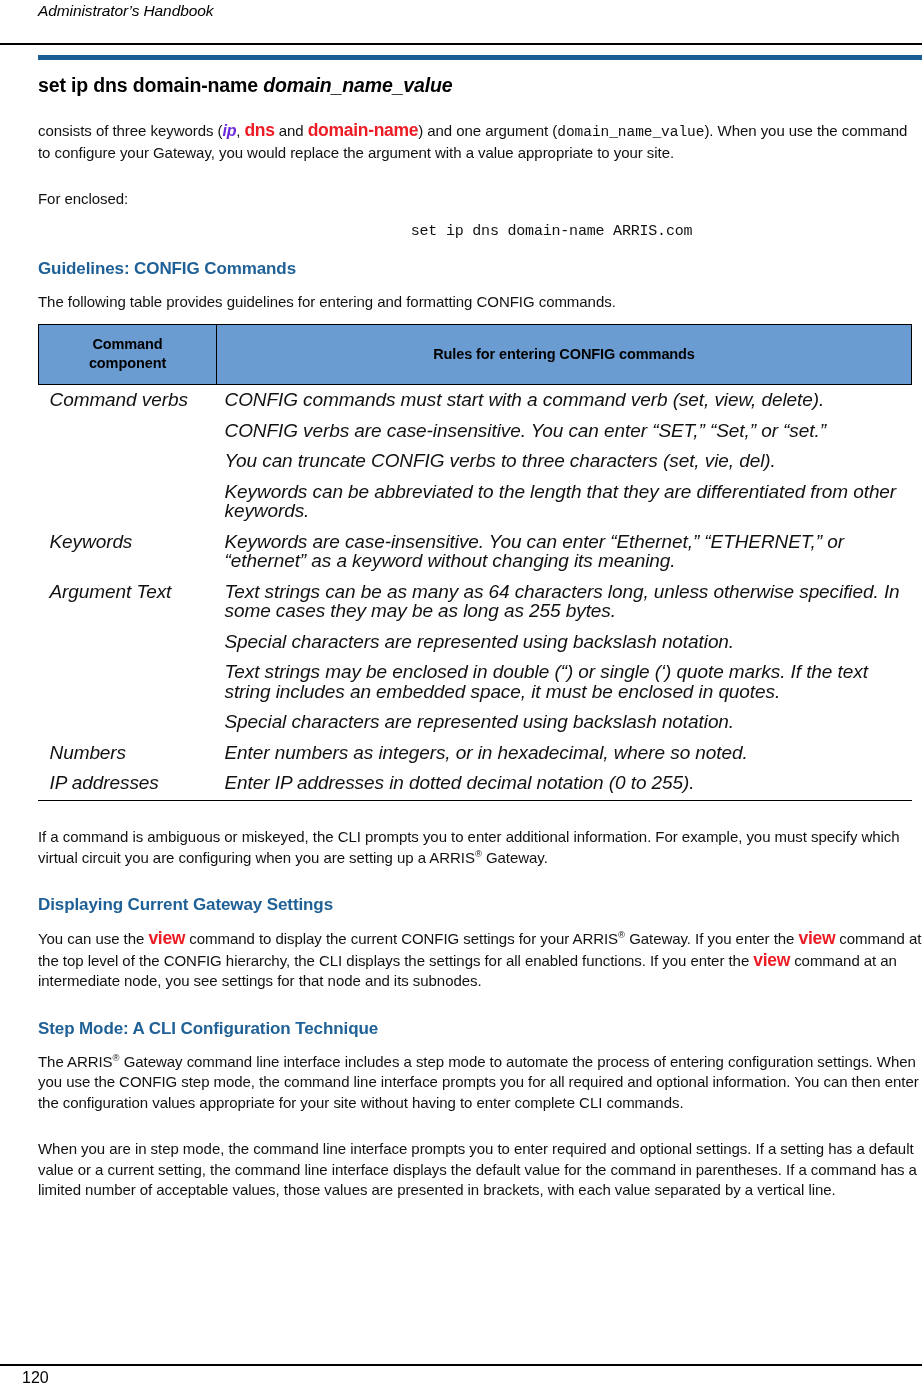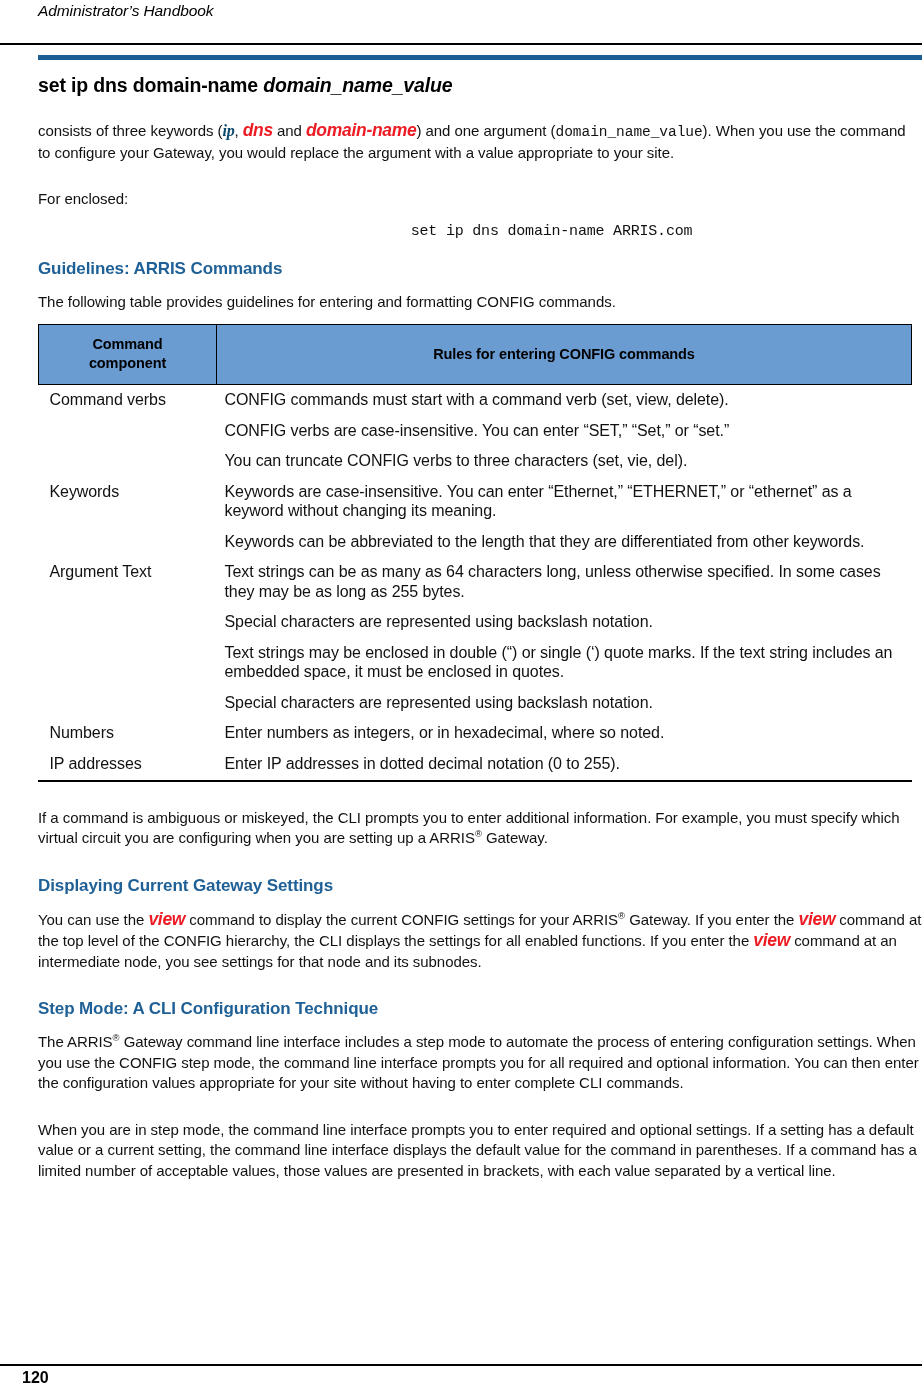--- a/index.html
+++ b/index.html
@@ -79,31 +79,29 @@
     color: #111;
     letter-spacing: -0.05px;
   }
 
   .spacer-12 { height: 12px; }
   .spacer-16 { height: 16px; }
   .spacer-22 { height: 22px; }
   .spacer-26 { height: 26px; }
 
   .kw {
-    color: #0c4a6e;
+    color: #6d28d9;
     font-weight: bold;
     font-style: italic;
     font-size: 16px;
     letter-spacing: -0.3px;
-    font-family: Liberation Serif, serif;
   }
   .kw-lg {
     color: #ED1C24;
     font-weight: bold;
-    font-style: italic;
     font-size: 17.5px;
     letter-spacing: -0.3px;
   }
   .mono-arg {
     font-family: "Liberation Mono", "DejaVu Sans Mono", monospace;
     font-size: 14.5px;
     font-style: normal;
     color: #111;
   }
   .code-line {
@@ -145,27 +143,28 @@
     font-weight: bold;
     text-align: center;
     vertical-align: middle;
     padding: 10px 6px 11px 6px;
     border: 1.3px solid #000;
     line-height: 19px;
     letter-spacing: -0.1px;
   }
   table.guidelines thead th.c1 { width: 165px; }
   table.guidelines td {
-    font-size: 16px;
+    font-size: 19px;
     line-height: 19.5px;
     color: #111;
     vertical-align: top;
     padding: 2.5px 8px 3px 8px;
     border: none;
     letter-spacing: -0.08px;
+    font-style: italic;
   }
   table.guidelines td.comp {
     width: 165px;
     padding-left: 11px;
   }
   table.guidelines tr.sub td { padding-top: 8px; }
   table.guidelines tbody tr:first-child td { padding-top: 5px; }
   .table-bottom-rule {
     width: 874px;
     height: 1.8px;
@@ -180,21 +179,21 @@
     top: 1364px;
     width: 922px;
     height: 1.6px;
     background: #000;
   }
   .page-number {
     position: absolute;
     left: 22px;
     top: 1369px;
     font-size: 16px;
-    font-weight: bold;
+    font-weight: normal;
     color: #000;
   }
 </style>
 </head>
 <body>
 
 <div class="page">
 
   <div class="running-head">Administrator’s Handbook</div>
   <div class="head-rule"></div>
@@ -211,21 +210,21 @@
     <div class="spacer-26"></div>
 
     <p class="body">For enclosed:</p>
 
     <div class="spacer-12"></div>
 
     <p class="code-line">set ip dns domain-name ARRIS.com</p>
 
     <div class="spacer-16"></div>
 
-    <h2 class="sect">Guidelines: ARRIS Commands</h2>
+    <h2 class="sect">Guidelines: CONFIG Commands</h2>
 
     <div class="spacer-12"></div>
 
     <p class="body">The following table provides guidelines for entering and formatting CONFIG commands.</p>
 
     <div class="spacer-12"></div>
 
     <table class="guidelines">
       <thead>
         <tr>
@@ -242,26 +241,26 @@
         <tr class="sub">
           <td class="comp"></td>
           <td>CONFIG verbs are case-insensitive. You can enter “SET,” “Set,” or “set.”</td>
         </tr>
         <tr class="sub">
           <td class="comp"></td>
           <td>You can truncate CONFIG verbs to three characters (set, vie, del).</td>
         </tr>
 
         <tr class="sub">
+          <td class="comp"></td>
+          <td>Keywords can be abbreviated to the length that they are differentiated from other keywords.</td>
+        </tr>
+        <tr class="sub">
           <td class="comp">Keywords</td>
           <td>Keywords are case-insensitive. You can enter “Ethernet,” “ETHERNET,” or “ethernet” as a keyword without changing its meaning.</td>
-        </tr>
-        <tr class="sub">
-          <td class="comp"></td>
-          <td>Keywords can be abbreviated to the length that they are differentiated from other keywords.</td>
         </tr>
 
         <tr class="sub">
           <td class="comp">Argument Text</td>
           <td>Text strings can be as many as 64 characters long, unless otherwise specified. In some cases they may be as long as 255 bytes.</td>
         </tr>
         <tr class="sub">
           <td class="comp"></td>
           <td>Special characters are represented using backslash notation.</td>
         </tr>

